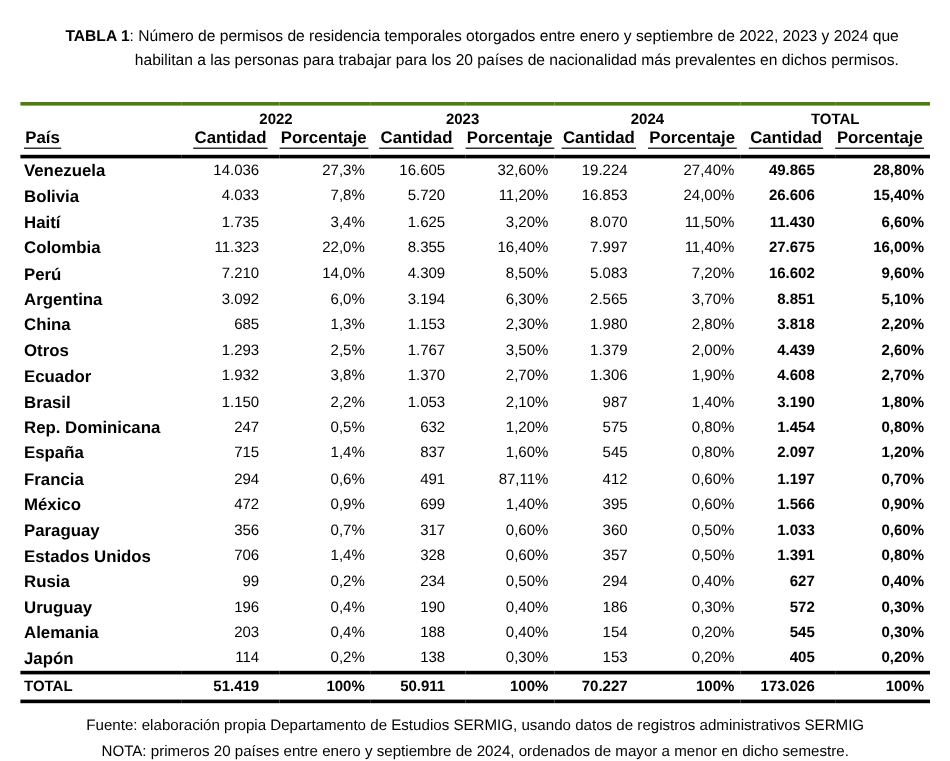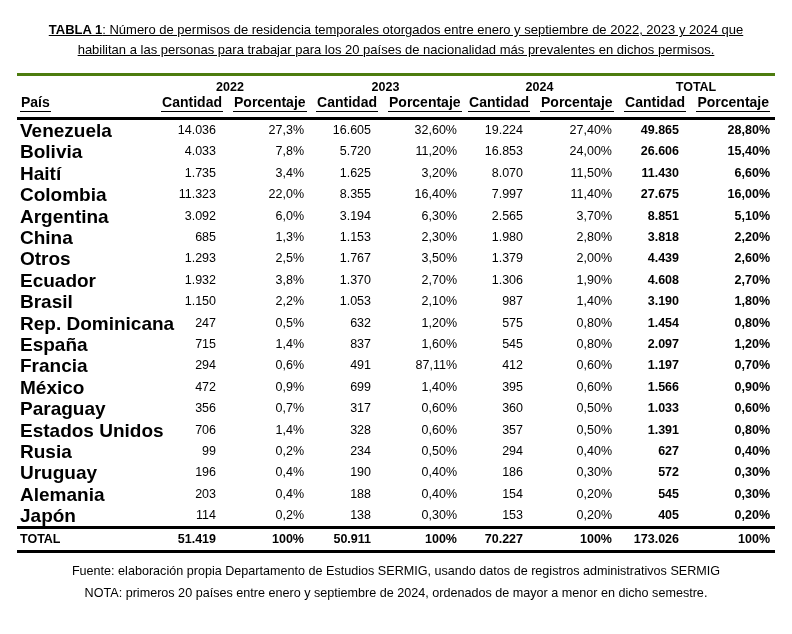--- a/index.html
+++ b/index.html
@@ -8,23 +8,22 @@
     background: #ffffff;
     color: #000000;
     font-family: "Liberation Sans", sans-serif;
     overflow: hidden;
   }
   .page { padding: 16px 17px 0 17px; }
 
   .title {
     font-size: 13px;
     line-height: 1.55;
-    text-align: center;
-    margin: 4px 26px 13px 26px;
-    text-decoration: underline;
+    text-align: right;
+    margin: 4px 26px 25px 26px;
   }
   .title .t-label { font-weight: bold; }
 
   table.data {
     width: 758px;
     border-collapse: collapse;
     table-layout: fixed;
     border-top: 3px solid #4d7c0f;
     border-bottom: 3px solid #000;
   }
@@ -50,21 +49,21 @@
     padding: 0 1px 1px 1px;
   }
   tbody td, tfoot td {
     font-size: 12.5px;
     height: 21.4px;
     line-height: 21px;
     vertical-align: middle;
     white-space: nowrap;
   }
   .pais-col { text-align: left; padding-left: 3px; }
-  td.country { font-weight: bold; font-size: 19px; }
+  td.country { font-weight: bold; font-size: 14px; }
   .num { text-align: right; padding-right: 17px; }
   .pct { text-align: right; padding-right: 5px; }
   th.num { padding-right: 10px; }
   .total-col { font-weight: bold; }
   tfoot tr {
     border-top: 3px solid #000;
   }
   tfoot td { font-weight: bold; height: 23px; }
 
   .footer {
@@ -152,20 +151,31 @@
           <td class="num">11.323</td>
           <td class="pct">22,0%</td>
           <td class="num">8.355</td>
           <td class="pct">16,40%</td>
           <td class="num">7.997</td>
           <td class="pct">11,40%</td>
           <td class="num total-col">27.675</td>
           <td class="pct total-col">16,00%</td>
         </tr>
         <tr>
+          <td class="pais-col country">Perú</td>
+          <td class="num">7.210</td>
+          <td class="pct">14,0%</td>
+          <td class="num">4.309</td>
+          <td class="pct">8,50%</td>
+          <td class="num">5.083</td>
+          <td class="pct">7,20%</td>
+          <td class="num total-col">16.602</td>
+          <td class="pct total-col">9,60%</td>
+        </tr>
+        <tr>
           <td class="pais-col country">Argentina</td>
           <td class="num">3.092</td>
           <td class="pct">6,0%</td>
           <td class="num">3.194</td>
           <td class="pct">6,30%</td>
           <td class="num">2.565</td>
           <td class="pct">3,70%</td>
           <td class="num total-col">8.851</td>
           <td class="pct total-col">5,10%</td>
         </tr>

